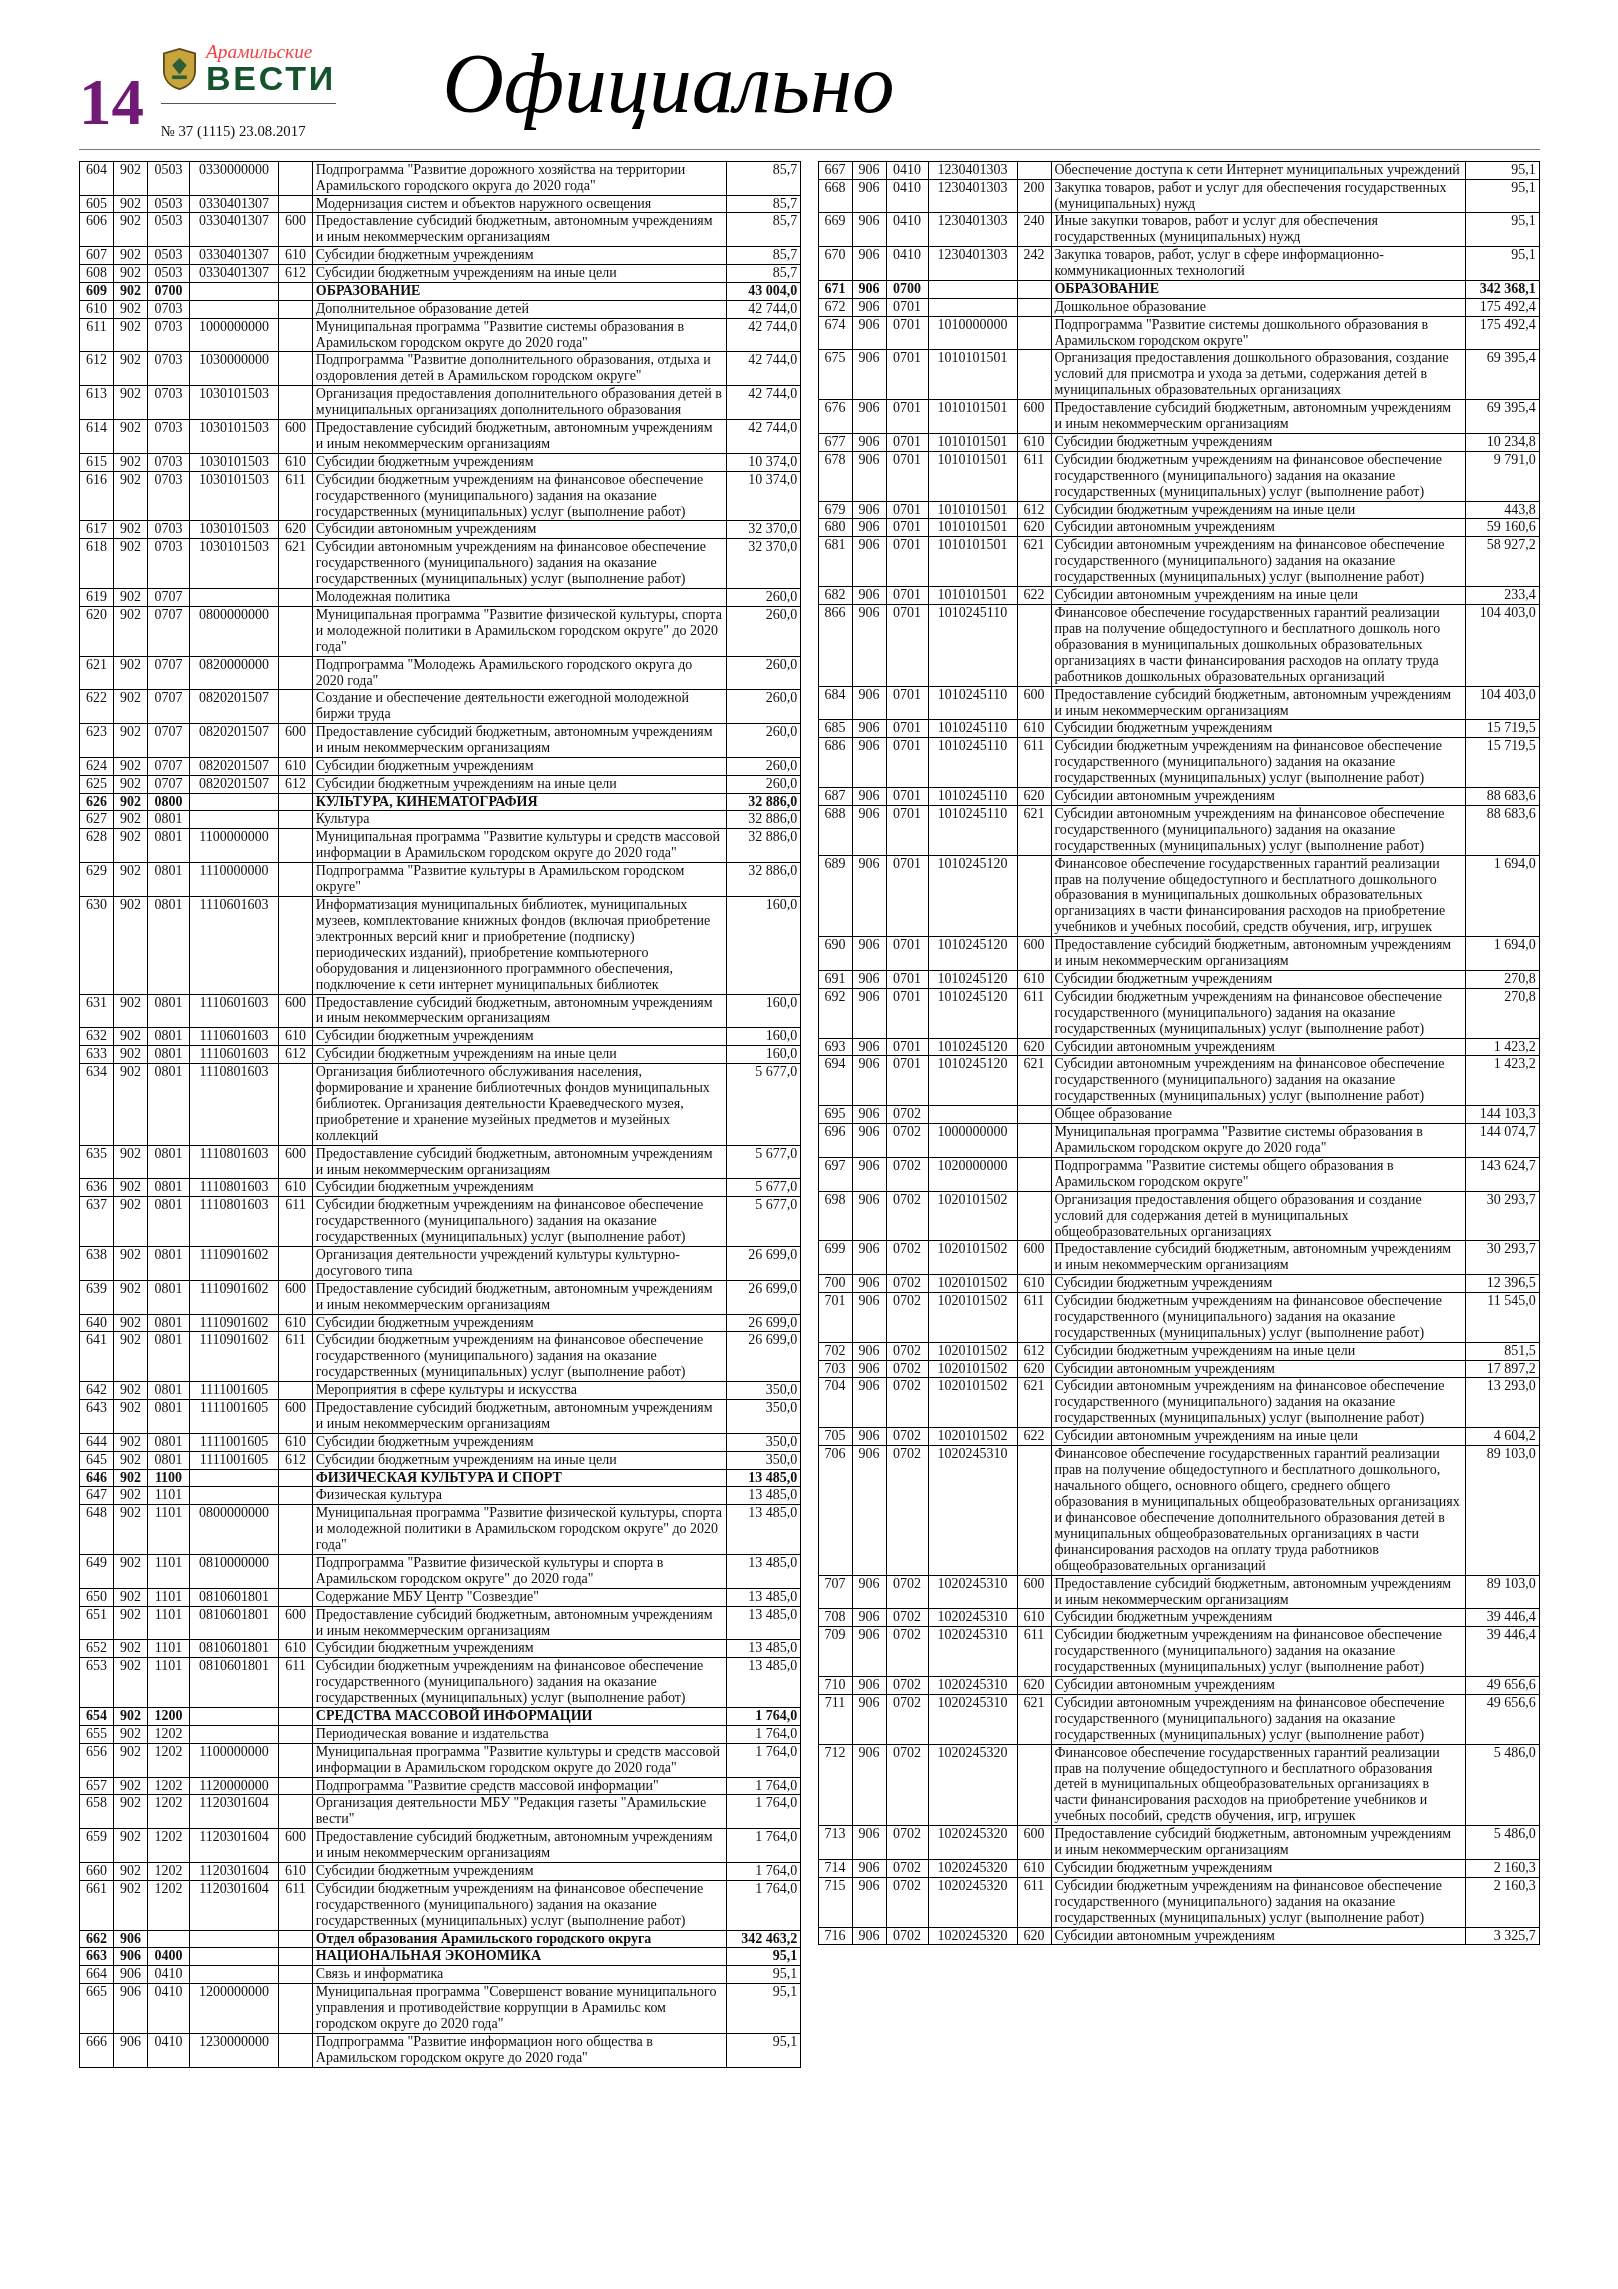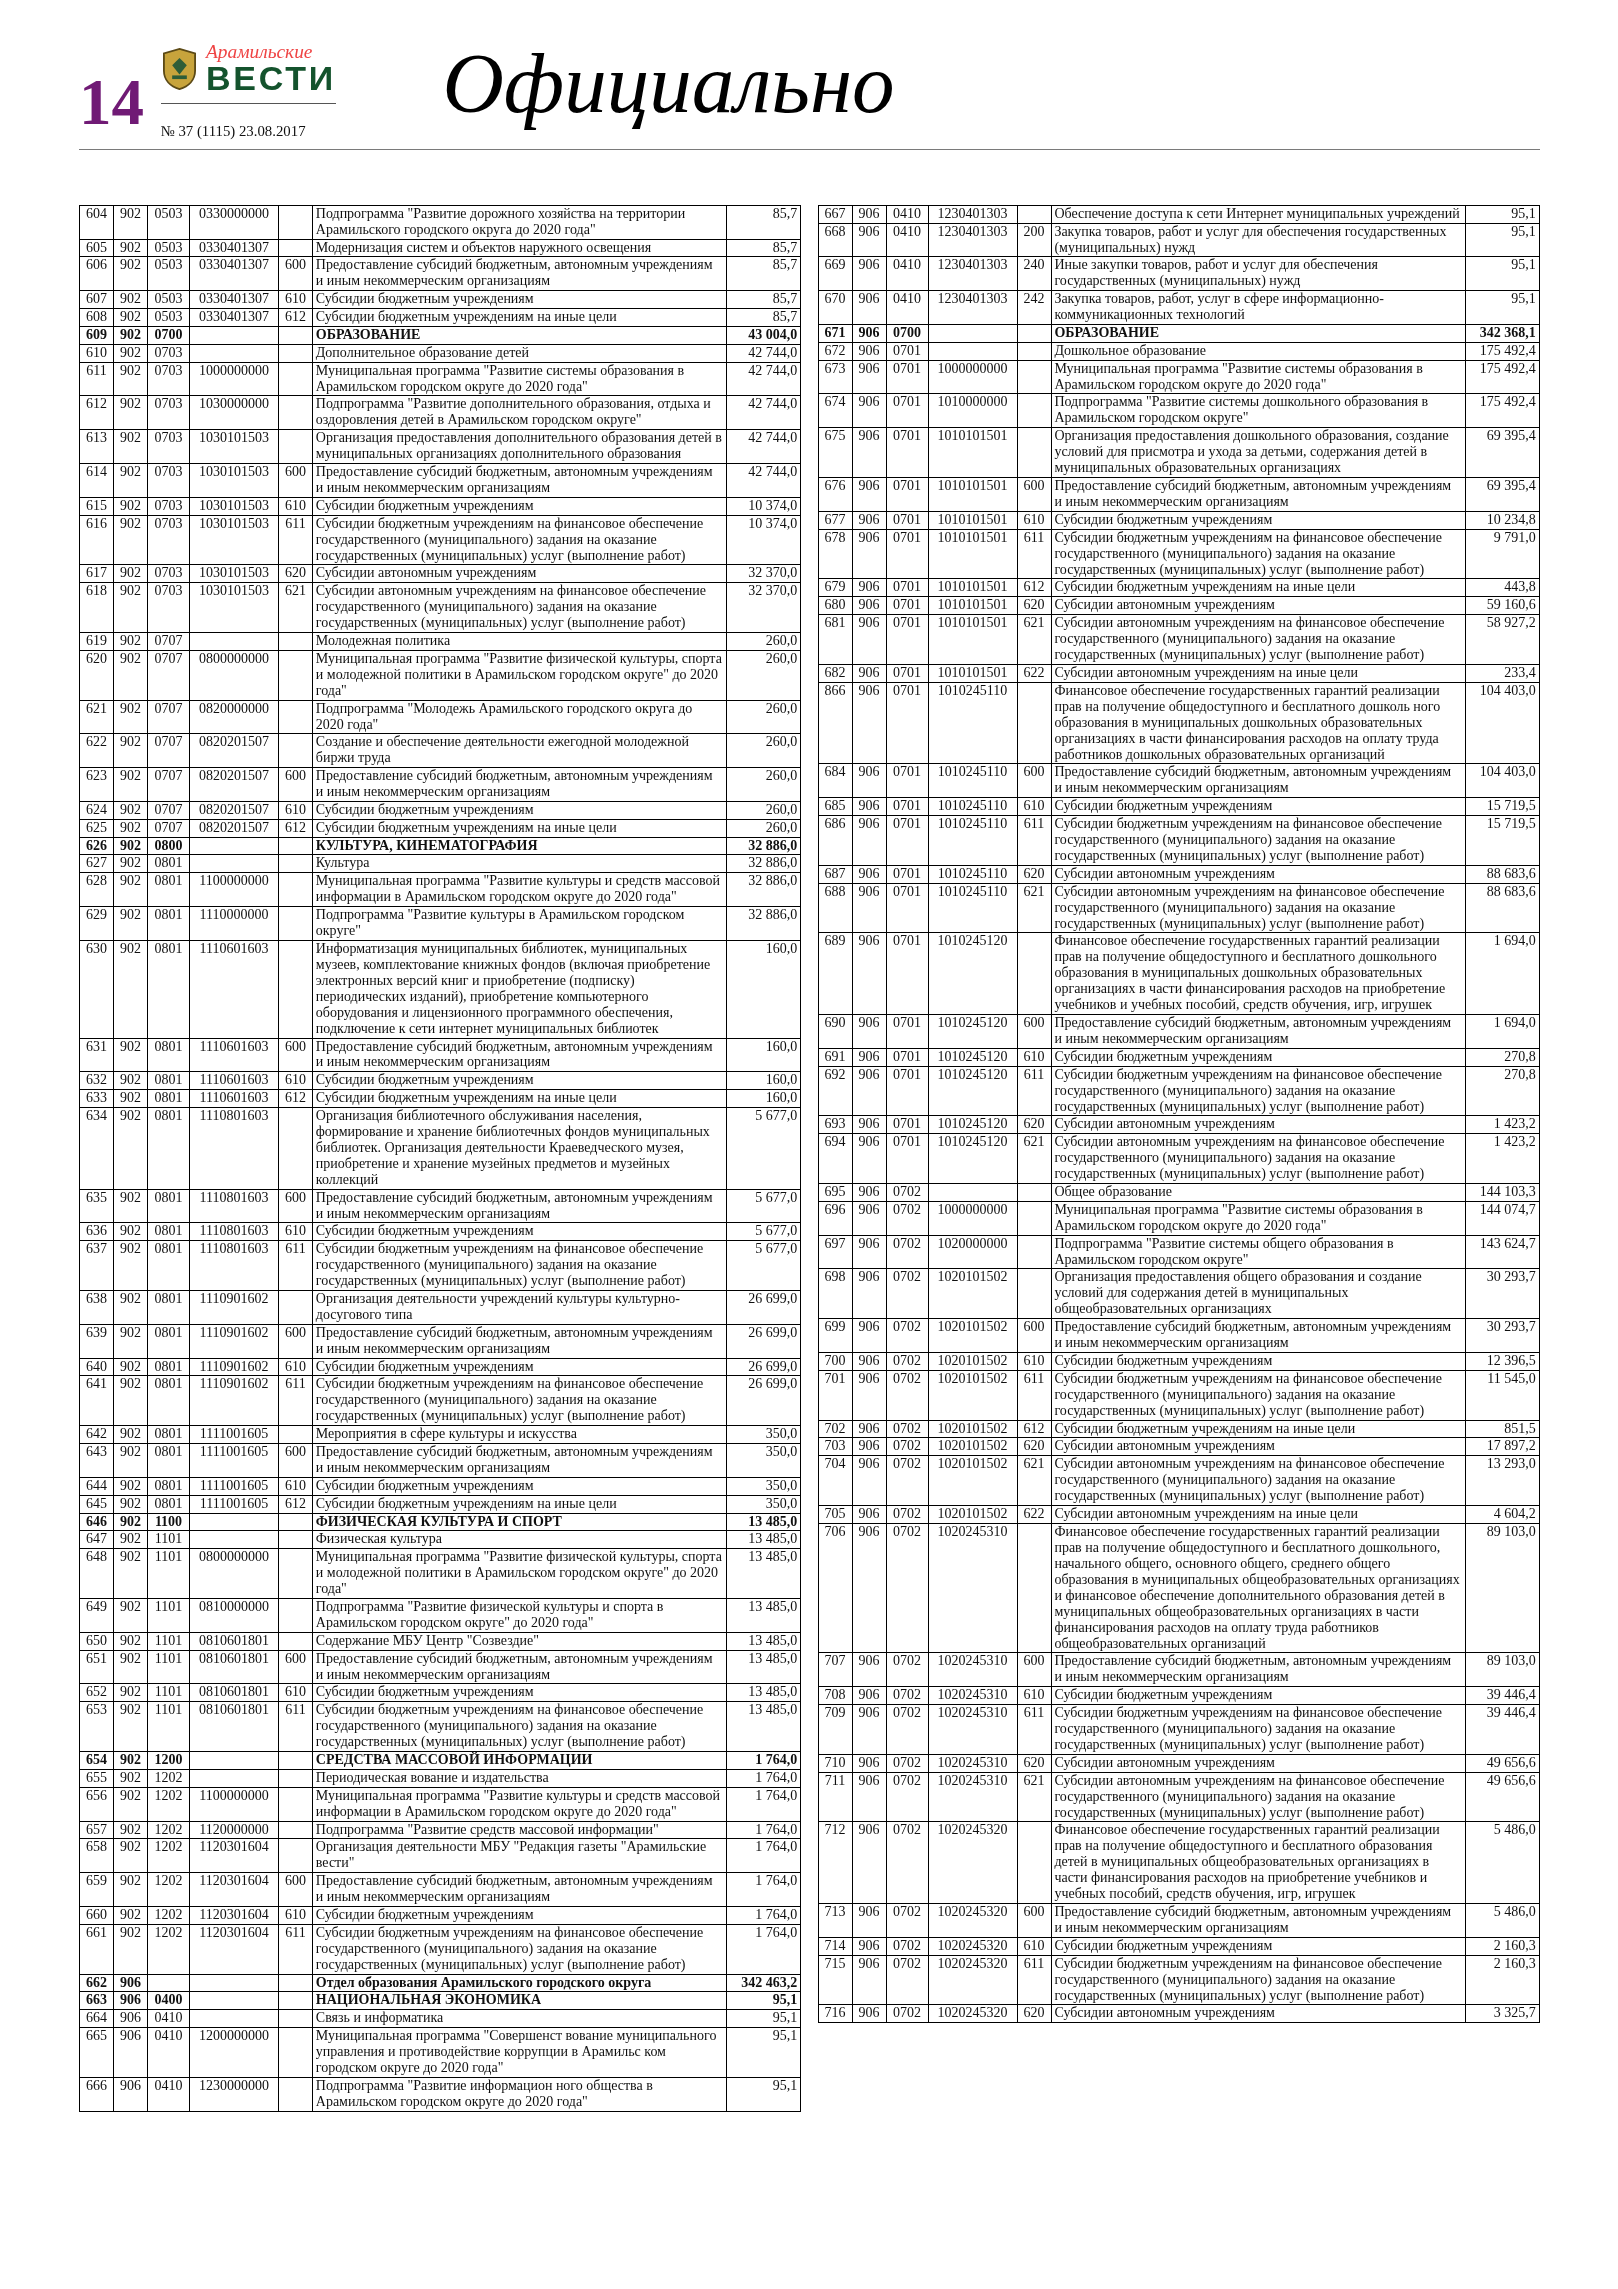--- a/index.html
+++ b/index.html
@@ -35,21 +35,21 @@
     width:591px; margin-left:37px; margin-top:-5.5px;
     text-align:center; font-style:italic; font-size:85px; color:#000;
     font-family:"Liberation Serif","DejaVu Serif",serif; line-height:1.1;
   }
   .header-rule { border-top:1.8px solid #7a7a7a; margin:9.2px 0 11px 0; }
 
   
   .cols { display:flex; gap:16.6px; align-items:flex-start; }
   table.budget {
     border-collapse:collapse; table-layout:fixed; width:722px;
-    font-size:14px; line-height:1.14;margin-top:44px;
+    font-size:14px; line-height:1.14;
   }
   table.budget td {
     border:0.9px solid #000; vertical-align:top;
     padding:0 2.8px 0.9px 2.8px; overflow-wrap:break-word;
   }
   .c-n { width:34px; text-align:center; }
   .c-g { width:34px; text-align:center; }
   .c-r { width:42px; text-align:center; }
   .c-c { width:89px; text-align:center; }
   .c-v { width:34px; text-align:center; }
@@ -707,29 +707,20 @@
           <tr>
             <td class="c-n">672</td>
             <td class="c-g">906</td>
             <td class="c-r">0701</td>
             <td class="c-c"></td>
             <td class="c-v"></td>
             <td class="c-t">Дошкольное образование</td>
             <td class="c-s">175 492,4</td>
           </tr>
           <tr>
-            <td class="c-n">673</td>
-            <td class="c-g">906</td>
-            <td class="c-r">0701</td>
-            <td class="c-c">1000000000</td>
-            <td class="c-v"></td>
-            <td class="c-t">Муниципальная программа "Развитие системы образования в Арамильском городском округе до 2020 года"</td>
-            <td class="c-s">175 492,4</td>
-          </tr>
-          <tr>
             <td class="c-n">674</td>
             <td class="c-g">906</td>
             <td class="c-r">0701</td>
             <td class="c-c">1010000000</td>
             <td class="c-v"></td>
             <td class="c-t">Подпрограмма "Развитие системы дошкольного образования в Арамильском городском округе"</td>
             <td class="c-s">175 492,4</td>
           </tr>
           <tr>
             <td class="c-n">675</td>

